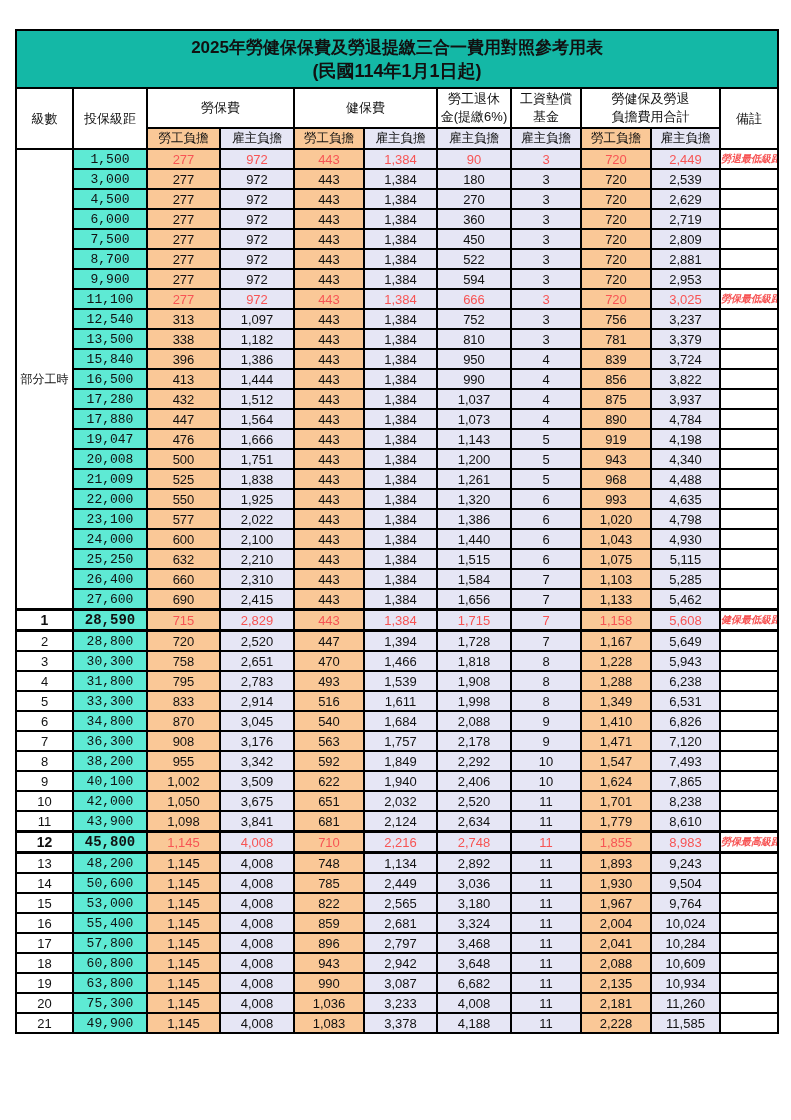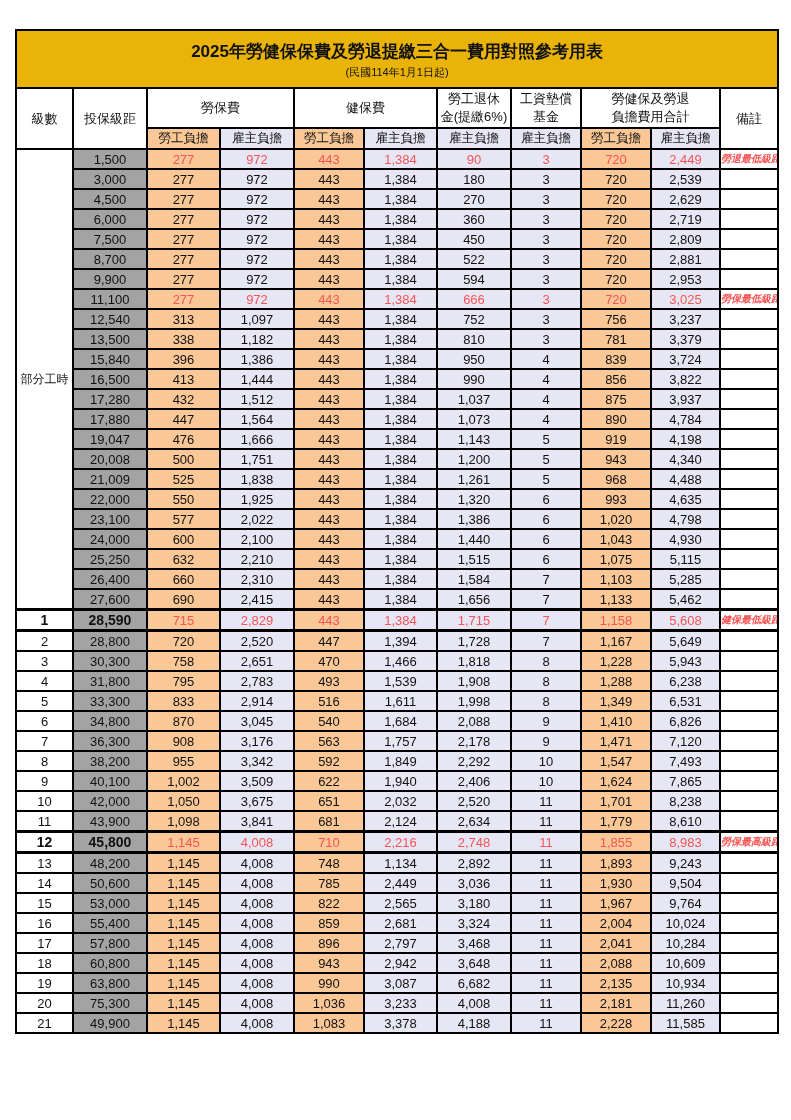--- a/index.html
+++ b/index.html
@@ -3,32 +3,32 @@
 <meta charset="utf-8">
 <style>
   html,body{margin:0;padding:0;background:#ffffff;}
   body{width:791px;height:1120px;position:relative;
        font-family:"Liberation Sans","DejaVu Sans",sans-serif;color:#111;}
   .sheet{position:absolute;left:15px;top:29px;width:762px;}
   table{border-collapse:collapse;table-layout:fixed;width:762px;}
   td,th{border:2px solid #000;padding:0;text-align:center;vertical-align:middle;
         white-space:nowrap;overflow:hidden;font-weight:normal;}
   
-  .title-cell{height:56px;background:#eab308;}
+  .title-cell{height:56px;background:#14b8a6;}
   .t1{font-size:17px;font-weight:bold;line-height:1.55;}
-  .t2{font-size:11px;font-weight:normal;line-height:1.2;}
+  .t2{font-size:18px;font-weight:bold;line-height:1.2;}
   
   .h-group th{height:38px;font-size:13px;line-height:1.35;background:#fff;}
   .h-sub th{height:19px;font-size:12.5px;}
   .bg-o{background:var(--emp-bg);}
   .bg-l{background:var(--er-bg);}
   
   tbody td{height:18px;font-size:13px;}
   .c-level{background:#fff;}
-  .c-bracket{background:#a3a3a3;}
+  .c-bracket{background:#5eead4;font-family:Liberation Mono, monospace;}
   .c-pt{background:#fff;font-size:12px;letter-spacing:0;}
   .c-remark{background:#fff;color:var(--red);font-size:10px;font-weight:bold;font-style:italic;}
   tr.red td.num{color:var(--red);}
   tr.em td{border-top-width:3px;border-bottom-width:3px;}
   tr.em .c-level,tr.em .c-bracket{font-weight:bold;font-size:14px;}
 </style>
 </head>
 <body>
 
 <div class="sheet">

